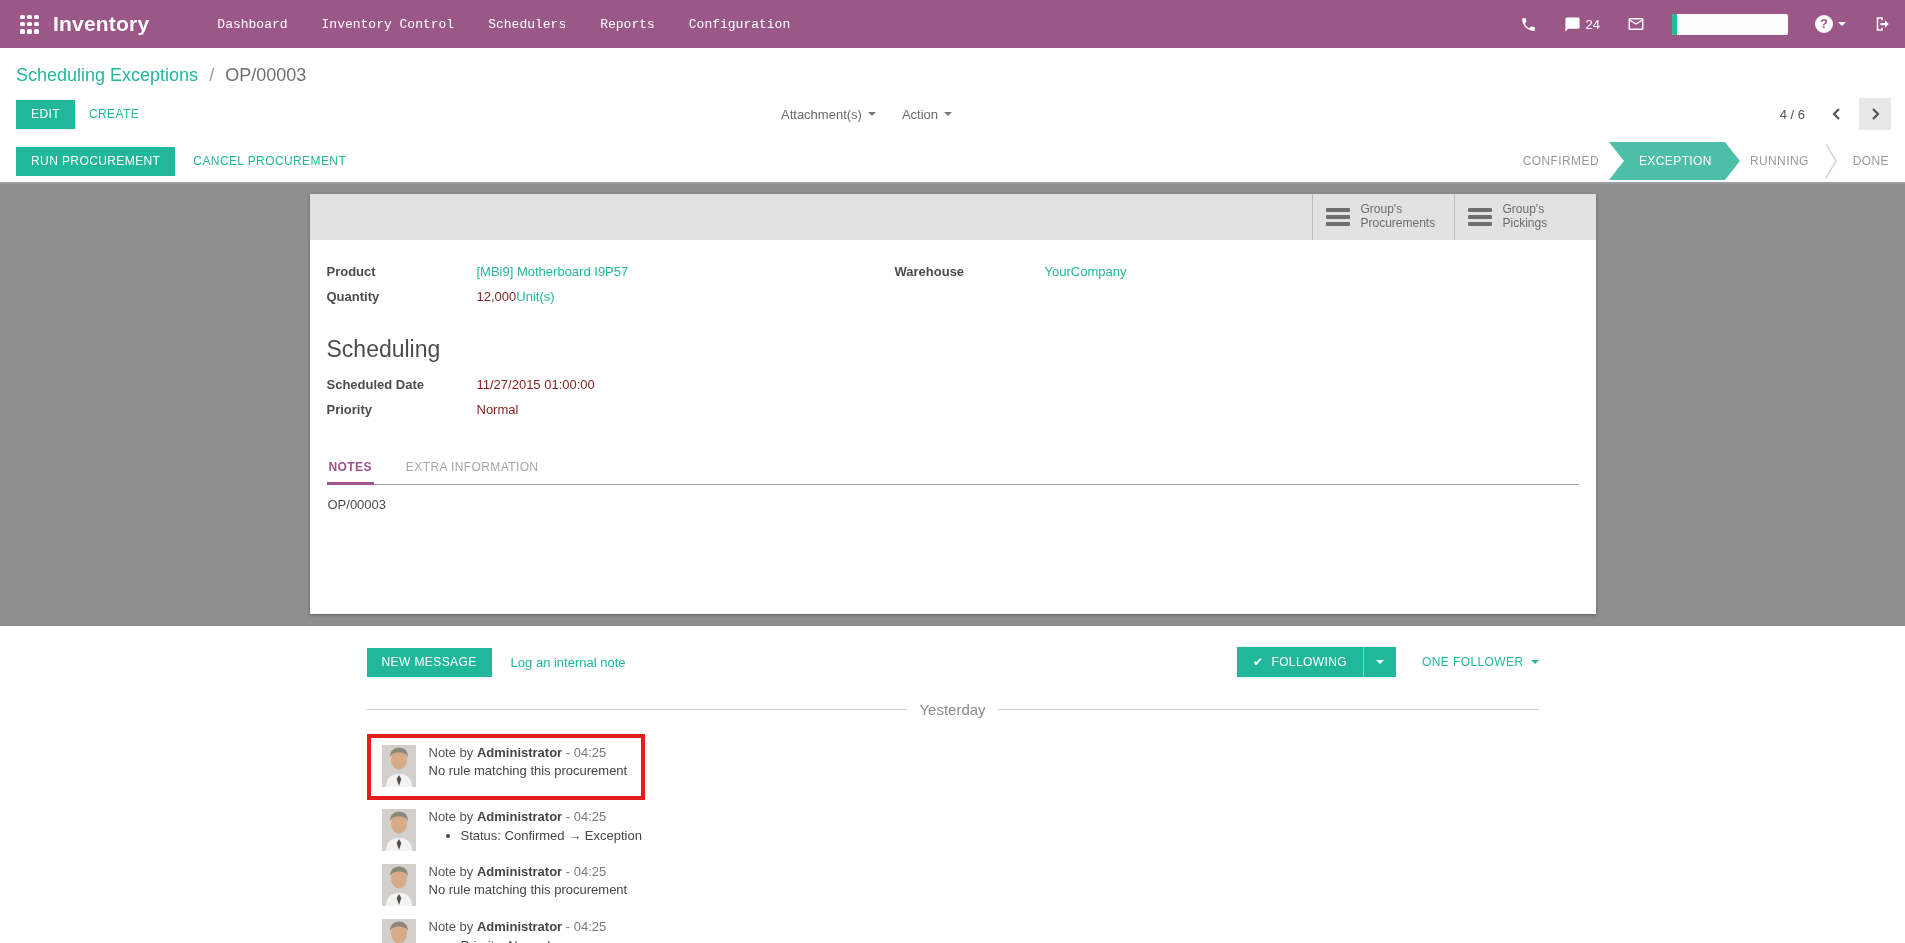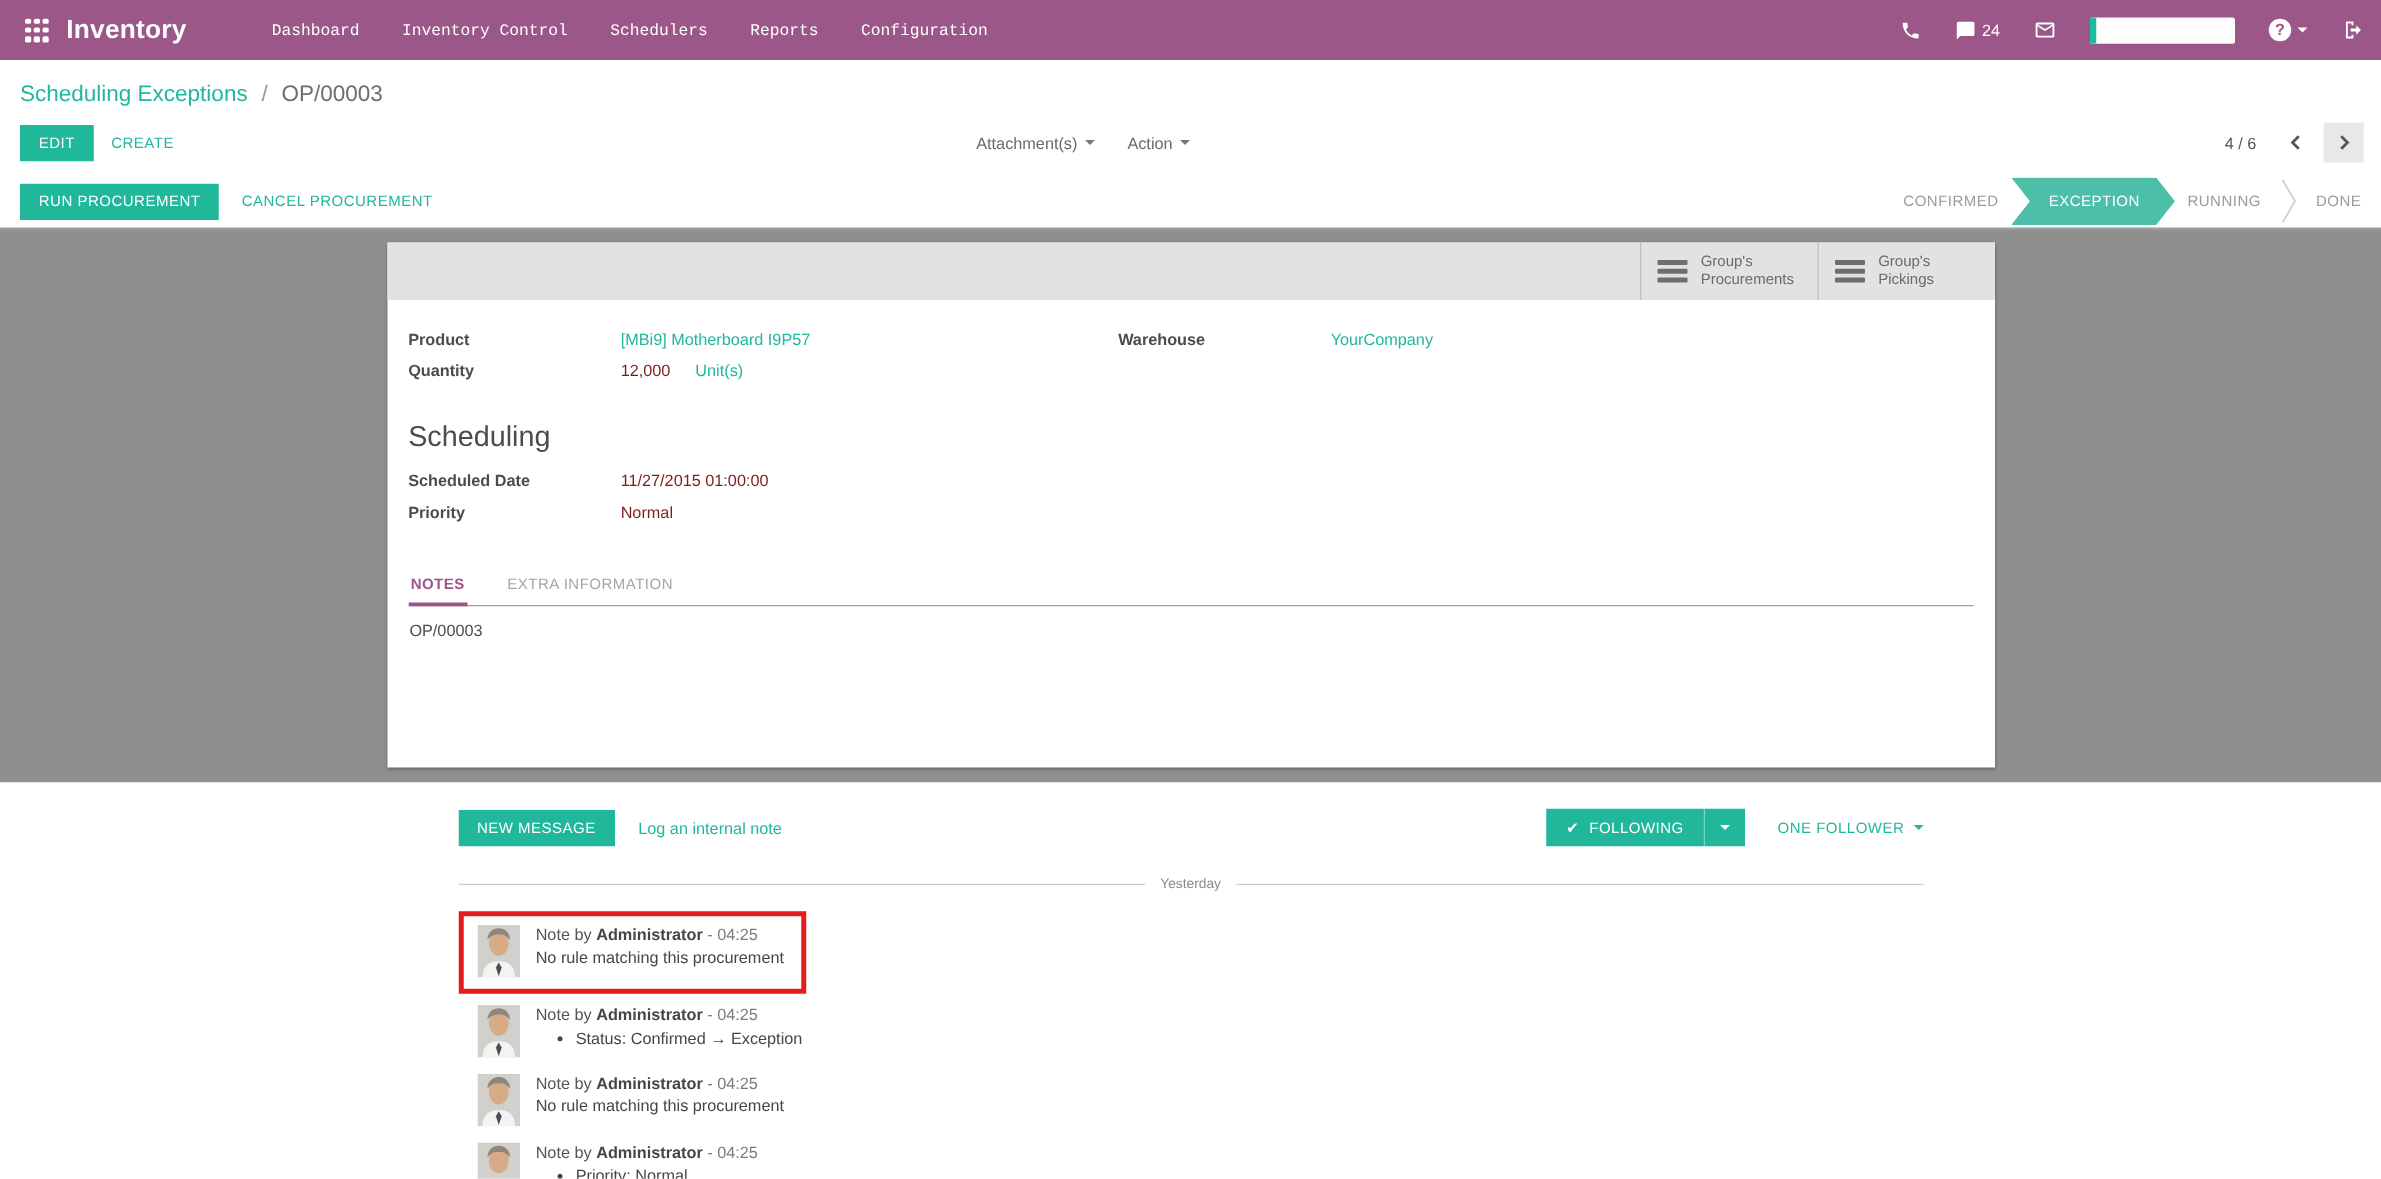--- a/index.html
+++ b/index.html
@@ -49,21 +49,21 @@
   
   .content-gray { background: #8f8f8f; padding: 10px 0 12px; }
   .sheet { width: 1286px; height: 420px; margin: 0 auto; background: #fff; box-shadow: 0 1px 3px rgba(0,0,0,.35); }
   .sheet-strip { height: 46px; background: #e2e2e2; display: flex; justify-content: flex-end; }
   .stat-btn { display: flex; align-items: center; gap: 11px; padding: 0 13px; min-width: 142px; border-left: 1px solid #bdbdbd; cursor: pointer; color: #6b6b6b; font-size: 12px; line-height: 1.15; }
   .hamburger { display: flex; flex-direction: column; gap: 3px; }
   .hamburger i { width: 24px; height: 4px; background: #6e6e6e; border-radius: 1px; }
 
   .sheet-body { padding: 24px 17px 0; }
   .field-grid { display: grid; grid-template-columns: 568px 1fr; }
-  .fgroup .frow { display: flex; margin-bottom: 10px; gap: 20px; }
+  .fgroup .frow { display: flex; margin-bottom: 10px; }
   .flabel { width: 150px; font-weight: bold; color: #4c4c4c; }
   .fvalue { color: #7f1d1d; }
   .link { color: #21b79b; cursor: pointer; }
   .section-title { font-size: 23px; font-weight: 400; color: #4c4c4c; margin: 22px 0 14px; }
 
   .tabs-bar { display: flex; gap: 30px; margin-top: 34px; border-bottom: 1px solid #9f9f9f; }
   .tab { font-size: 12px; letter-spacing: .4px; padding: 9px 2px 8px; cursor: pointer; color: #a5a5a5; }
   .tab.active { color: #a0538b; font-weight: bold; border-bottom: 3px solid #a0538b; margin-bottom: -1px; }
   .tab-content { padding: 12px 0 0 1px; color: #4c4c4c; }
 
@@ -72,21 +72,21 @@
   .chatter-inner { width: 1172px; margin: 0 auto; }
   .chatter-top { display: flex; align-items: center; }
   .log-note { color: #21b79b; margin-left: 19px; font-size: 13px; cursor: pointer; }
   .chatter-top-right { margin-left: auto; display: flex; align-items: center; gap: 26px; }
   .follow-btn { display: flex; align-items: stretch; background: #21b79b; color: #fff; height: 30px; font-size: 12px; letter-spacing: .4px; cursor: pointer; }
   .follow-main { display: flex; align-items: center; gap: 8px; padding: 0 16px; }
   .check-icon::before { content: "\2714"; font-size: 12px; }
   .follow-caret { display: flex; align-items: center; padding: 0 12px; border-left: 1px solid rgba(255,255,255,.4); }
   .one-follower { display: flex; align-items: center; gap: 7px; color: #21b79b; font-size: 12px; letter-spacing: .4px; cursor: pointer; }
 
-  .date-divider { display: flex; align-items: center; gap: 12px; margin: 24px 0 16px; color: #8a8a8a; font-size: 11px; }
+  .date-divider { display: flex; align-items: center; gap: 12px; margin: 24px 0 16px; color: #8a8a8a; font-size: 15px; }
   .date-divider::before, .date-divider::after { content: ""; flex: 1; height: 1px; background: #ccc; }
 
   .message { display: flex; gap: 13px; margin: 0 0 13px 15px; }
   .avatar { width: 34px; height: 42px; flex: none; }
   .msg-title { color: #555; }
   .msg-author { font-weight: bold; color: #454545; }
   .msg-time { color: #7c7c7c; }
   .msg-body { margin-top: 3px; color: #454545; }
   .msg-bullets { margin: 4px 0 0 0; padding-left: 32px; color: #454545; }
   .msg-bullets li { margin-bottom: 3px; }

